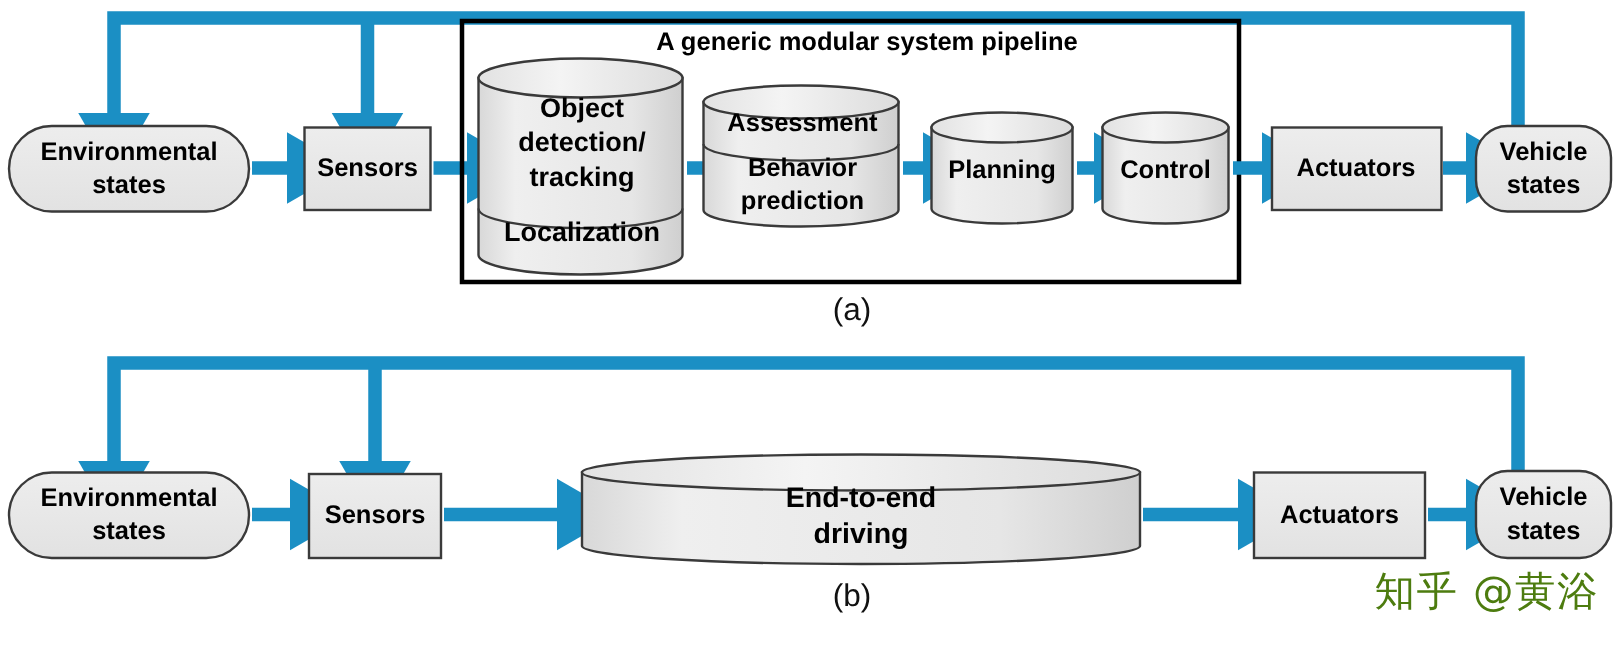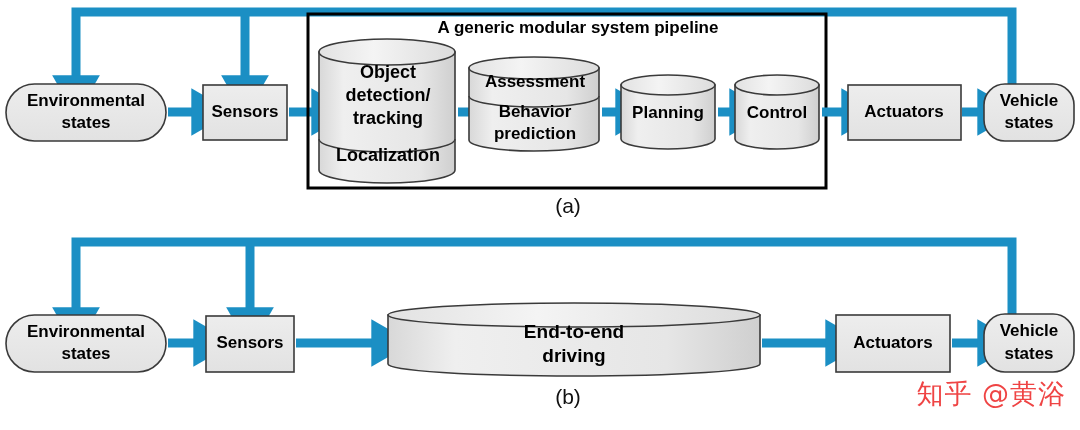--- a/index.html
+++ b/index.html
@@ -72,21 +72,21 @@
     fill: none;
     stroke-linejoin: miter;
     stroke-linecap: butt;
   }
   .watermark {
     position: absolute;
     right: 14px;
     bottom: 18px;
     font-family: "DejaVu Sans", sans-serif;
     font-size: 27px;
-    color: #ef4444;
+    color: #4d7c0f;
     letter-spacing: 1px;
     white-space: nowrap;
     user-select: none;
   }
 </style>
 </head>
 <body>
 
 <div id="stage">
 

